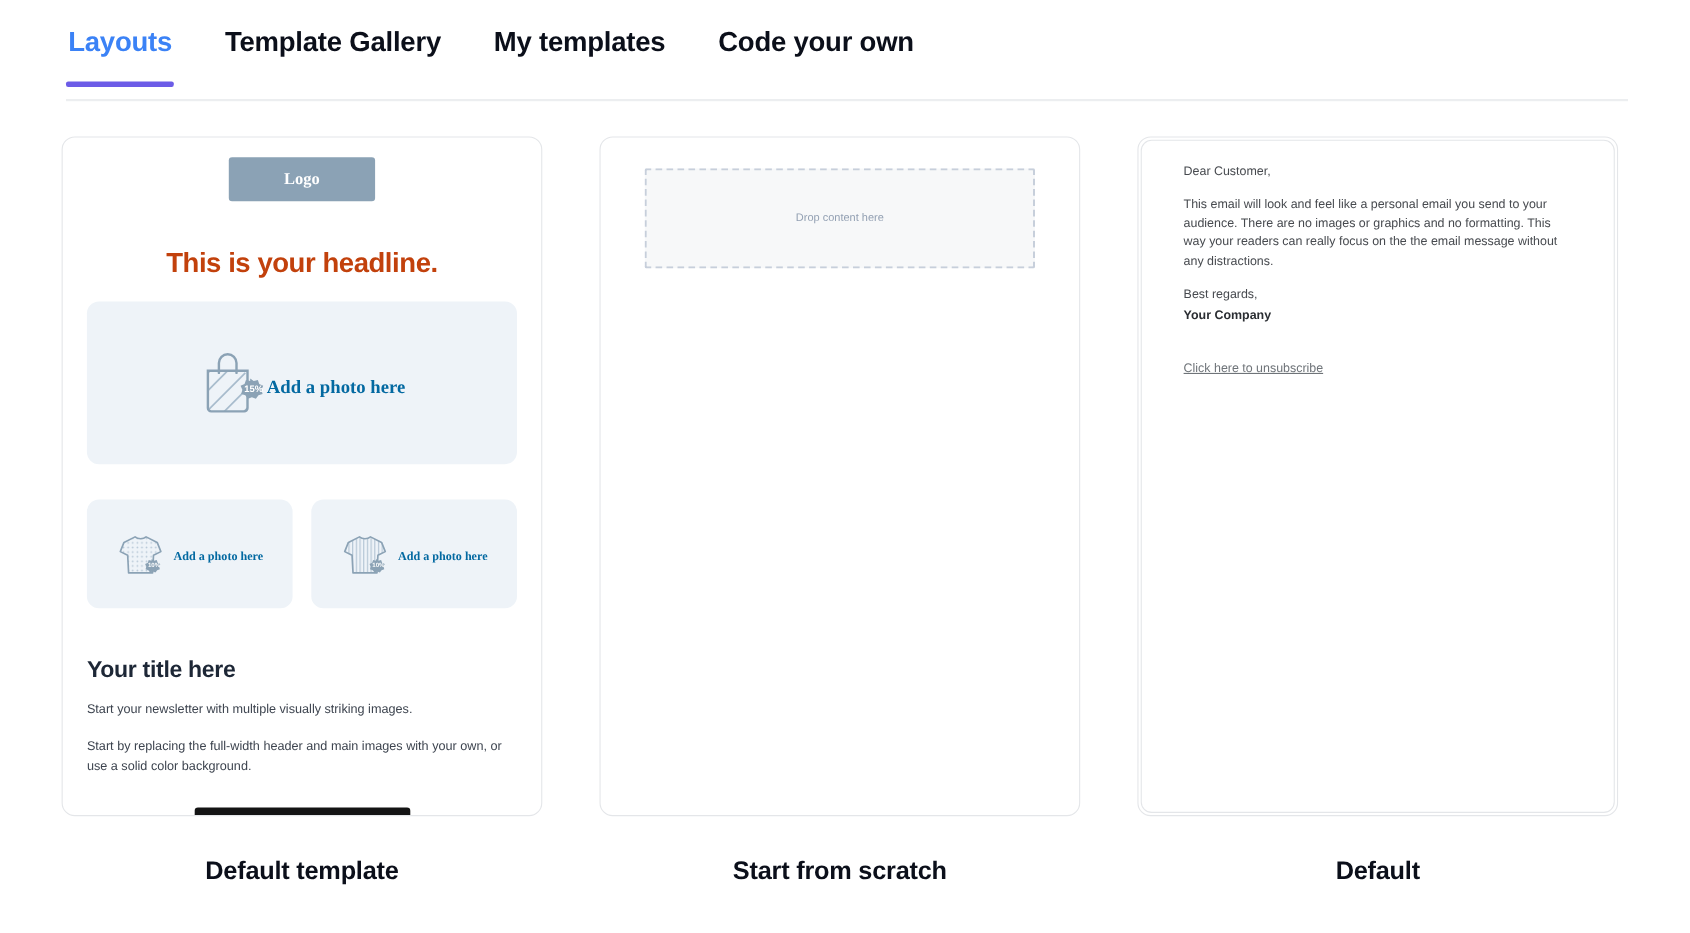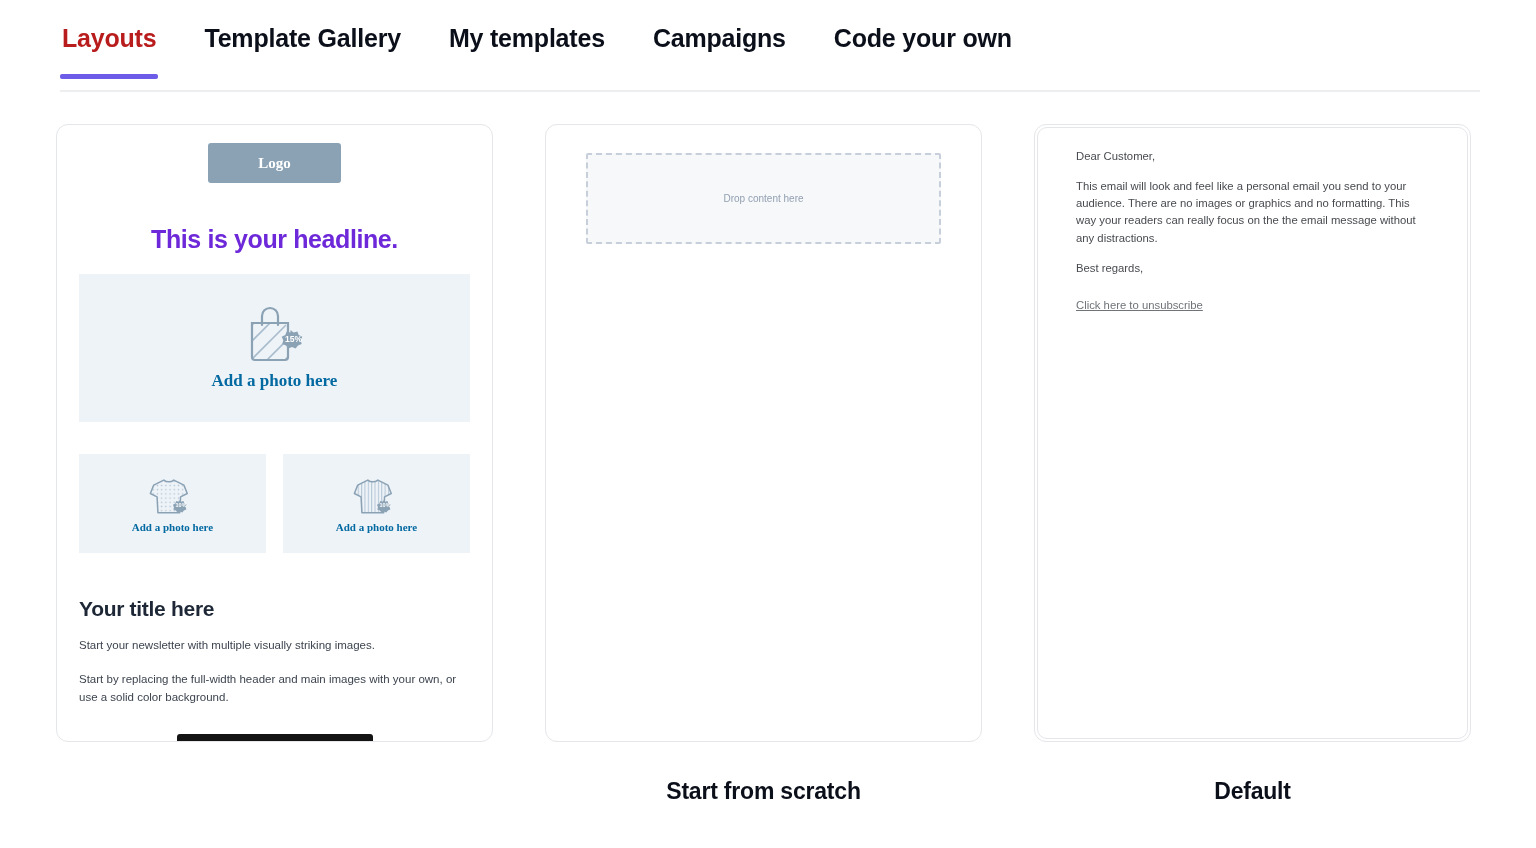--- a/index.html
+++ b/index.html
@@ -29,21 +29,21 @@
   .tab {
     position: relative;
     font-size: 25px;
     font-weight: bold;
     color: #0b0f1a;
     letter-spacing: -0.2px;
     padding: 10px 2px 26px 2px;
     cursor: pointer;
     white-space: nowrap;
   }
-  .tab.active { color: #b91c1c; }
+  .tab.active { color: #3b82f6; }
   .tab.active::after {
     content: "";
     position: absolute;
     left: 0; right: 0; bottom: 0;
     height: 5px;
     background: #6c5ce7;
     border-radius: 2px;
     z-index: 2;
   }
 
@@ -82,30 +82,31 @@
     display: flex; align-items: center; justify-content: center;
     color: #ffffff;
     font-family: "Liberation Serif", serif;
     font-size: 15px;
     font-weight: bold;
   }
   .tpl-headline {
     text-align: center;
     font-size: 25px;
     font-weight: bold;
-    color: #6d28d9;
+    color: #c2410c;
     margin: 42px 0 20px 0;
     letter-spacing: -0.4px;
   }
   .photo-box {
     background: #eef3f8;
     display: flex;
-    flex-direction: column;
+    flex-direction: row;
     align-items: center;
     justify-content: center;
+    border-radius: 11px;
   }
   .photo-main { height: 148px; }
   .photo-label {
     font-family: Liberation Serif, serif;
     font-weight: bold;
     color: #0369a1;
     margin-top: 8px;
   }
   .photo-main .photo-label { font-size: 17px; }
   .photo-row {
@@ -188,21 +189,20 @@
   .icon-bag { display: block; }
   .icon-shirt { display: block; }
 </style>
 </head>
 <body>
 
 <div class="tabbar">
   <div class="tab active">Layouts</div>
   <div class="tab">Template Gallery</div>
   <div class="tab">My templates</div>
-  <div class="tab">Campaigns</div>
   <div class="tab">Code your own</div>
 </div>
 
 <div class="gallery">
 
   <div class="cardwrap">
     <div class="card">
       <div class="tpl1">
 
         <div class="logo-box">
@@ -280,40 +280,42 @@
         <div class="tpl-title">Your title here</div>
         <div class="tpl-p">Start your newsletter with multiple visually striking images.</div>
         <div class="tpl-p">Start by replacing the full-width header and main images with your own, or use a solid color background.</div>
 
         <div class="cta-wrap">
           <button class="cta">Call to action</button>
         </div>
 
       </div>
     </div>
+    <div class="card-caption">Default template</div>
   </div>
 
   <div class="cardwrap">
     <div class="card">
       <div class="tpl2">
         <div class="dropzone">
           <span>Drop content here</span>
         </div>
       </div>
     </div>
     <div class="card-caption">Start from scratch</div>
   </div>
 
   <div class="cardwrap">
     <div class="card">
       <div class="tpl3">
         <div class="simple-inner">
           <div class="s-line">Dear Customer,</div>
           <div class="s-line">This email will look and feel like a personal email you send to your audience. There are no images or graphics and no formatting. This way your readers can really focus on the the email message without any distractions.</div>
           <div class="s-line tight">Best regards,</div>
+          <div class="s-line s-bold">Your Company</div>
           <a class="s-link">Click here to unsubscribe</a>
         </div>
       </div>
     </div>
     <div class="card-caption">Default</div>
   </div>
 
 </div>
 
 </body></html>

